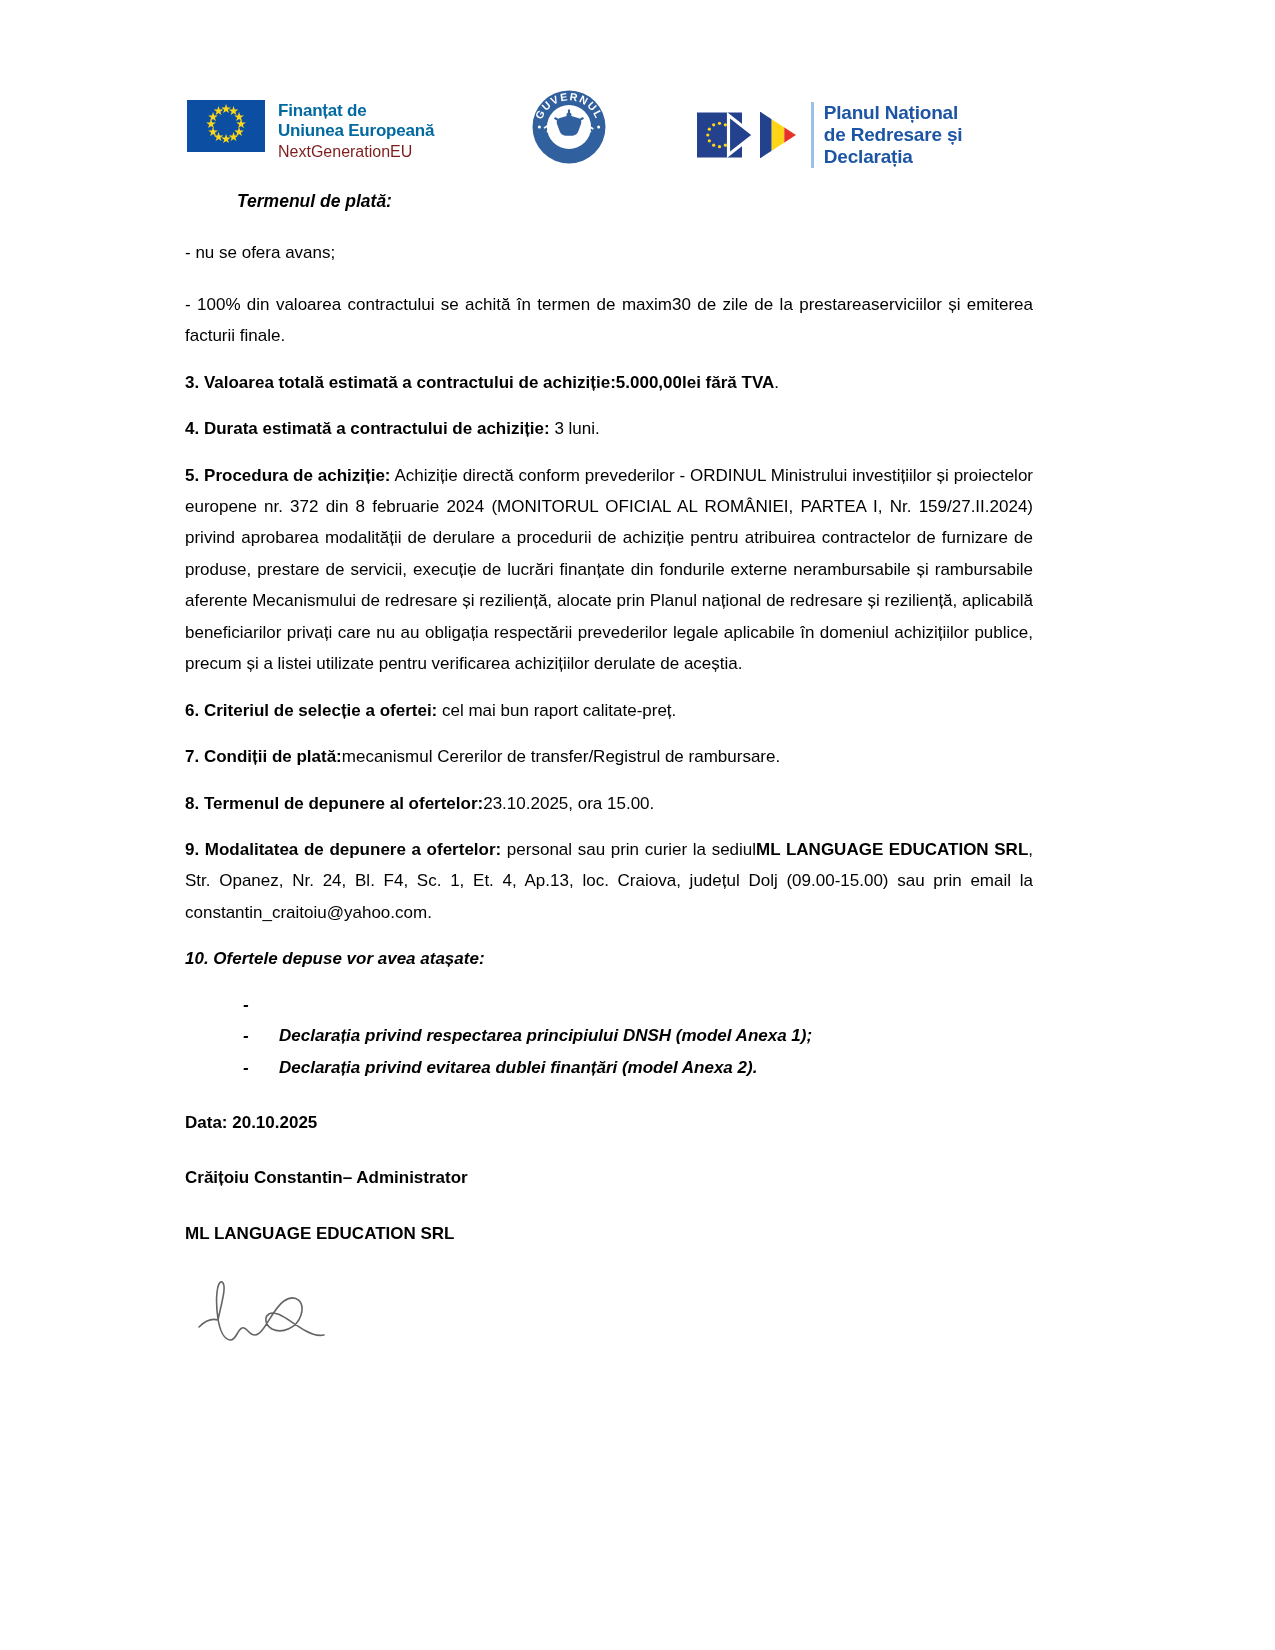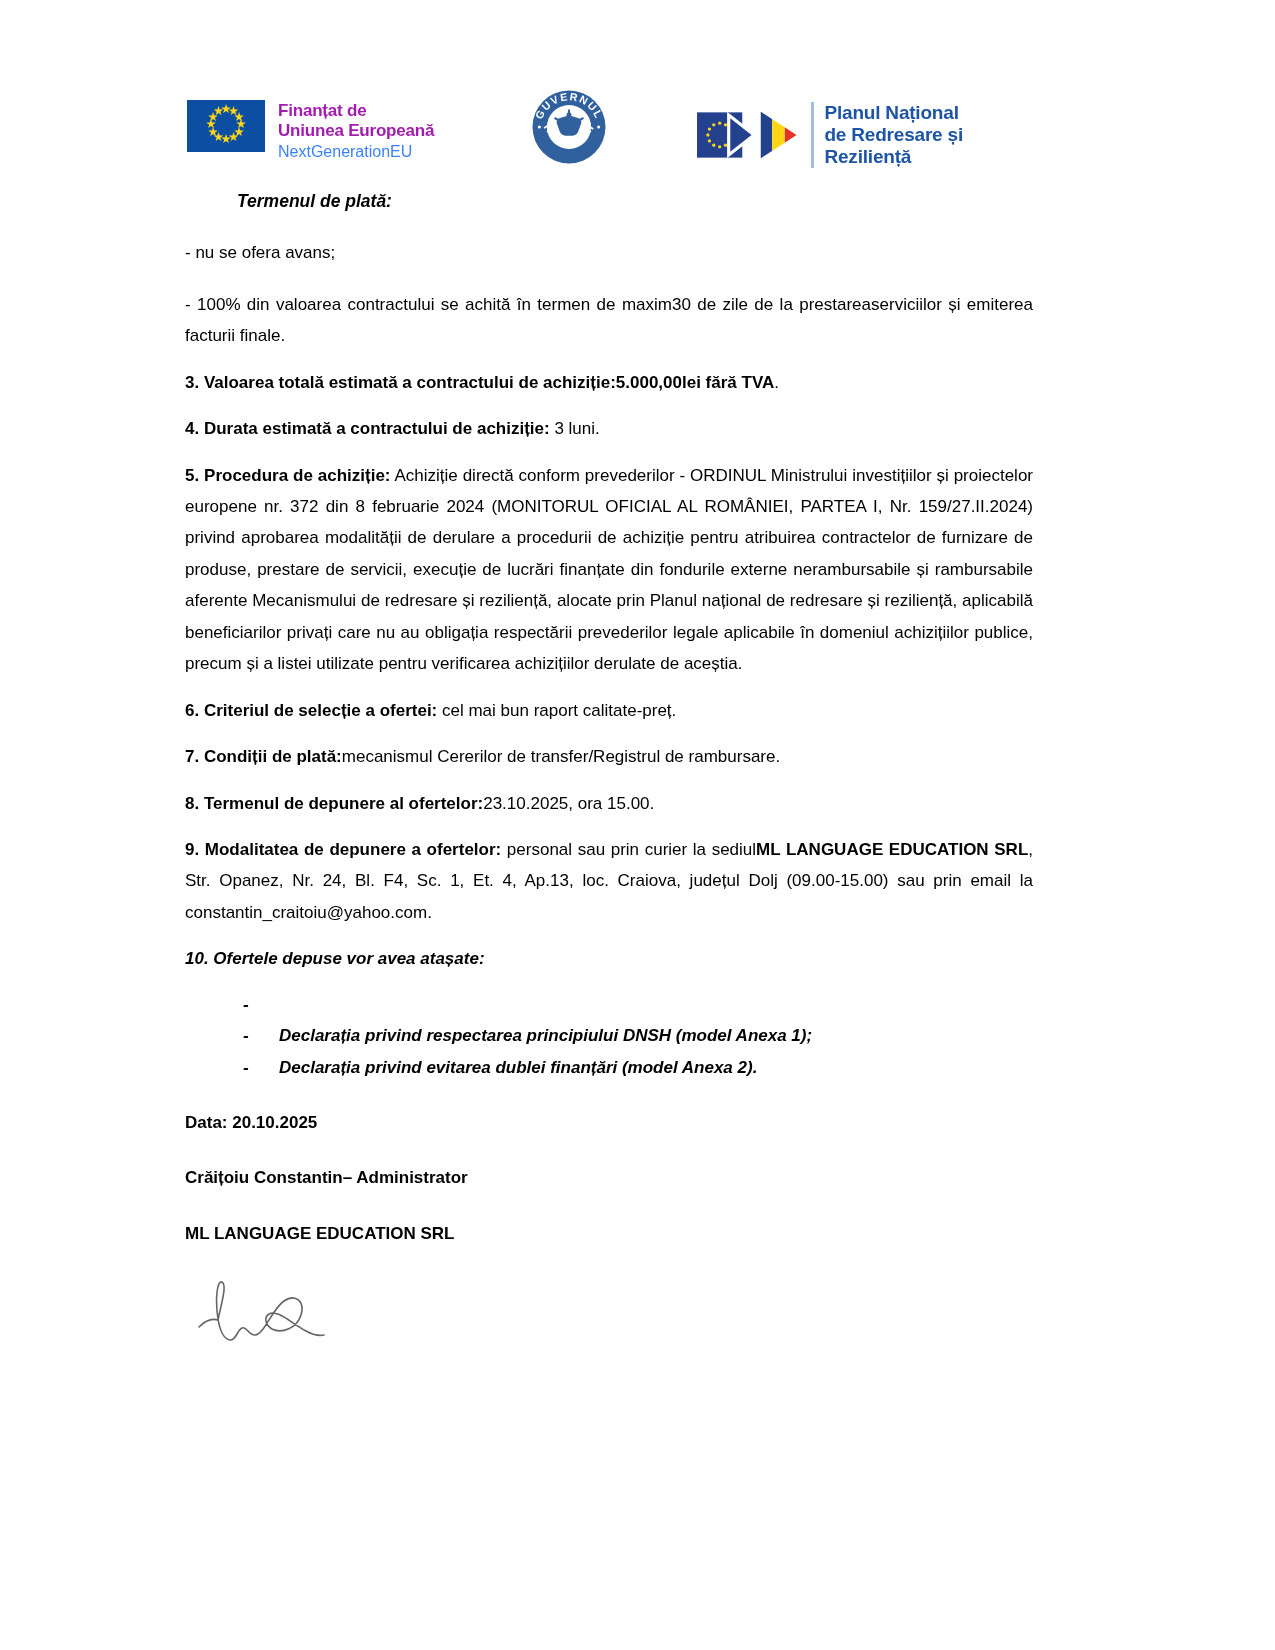--- a/index.html
+++ b/index.html
@@ -8,22 +8,22 @@
     width:1275px; height:1650px;
     font-family:"Liberation Sans", sans-serif;
     color:#000; position:relative; overflow:hidden;
   }
   .page { position:absolute; left:185px; top:98px; width:848px; }
 
   
   .logo-row { position:relative; height:72px; width:100%; }
   .eu-logo { position:absolute; left:2px; top:2px; display:flex; gap:13px; align-items:flex-start; }
   .eu-text { padding-top:1px; line-height:1.18; }
-  .eu-text .b { font-weight:bold; color:#a21caf; font-size:17px; letter-spacing:-0.2px; }
-  .eu-text .g { color:#3b82f6; font-size:16px; margin-top:2px; }
+  .eu-text .b { font-weight:bold; color:#0369a1; font-size:17px; letter-spacing:-0.2px; }
+  .eu-text .g { color:#7f1d1d; font-size:16px; margin-top:2px; }
   .gov-seal { position:absolute; left:346px; top:-9px; }
   .pnrr { position:absolute; left:512px; top:4px; display:flex; align-items:center; }
   .pnrr-text { margin-left:4px; border-left:3px solid #9dbfe4; padding-left:10px;
                font-weight:bold; color:#1d55a4; font-size:19px; line-height:1.15; letter-spacing:-0.2px; }
 
   
   p, .para { font-size:17px; line-height:1.85;margin-top:20px; }
   .just { text-align:justify; }
   .mt { margin-top:15px; }
   .b { font-weight:bold; }
@@ -116,21 +116,21 @@
             </clipPath>
         </defs>
         <g clip-path="url(#triClip)">
           <rect x="70" y="5" width="13" height="52" fill="#24418e"></rect>
           <rect x="83" y="5" width="14" height="52" fill="#ffd617"></rect>
           <rect x="97" y="5" width="13" height="52" fill="#e63329"></rect>
         </g>
       </svg>
       <div class="pnrr-text">
         <div>Planul Național</div>
-        <div>de Redresare și Reziliență</div>
+        <div>de Redresare și Declarația</div>
       </div>
     </div>
   </div>
 
   <p class="terms-head bi">Termenul de plată:</p>
   <p>- nu se ofera avans;</p>
   <p class="just">- 100% din valoarea contractului se achită în termen de maxim30 de zile de la prestareaserviciilor și emiterea facturii finale.</p>
 
   <p class="mt"><span class="b">3. Valoarea totală estimată a contractului de achiziție:5.000,00lei fără TVA</span><span>.</span></p>
 

